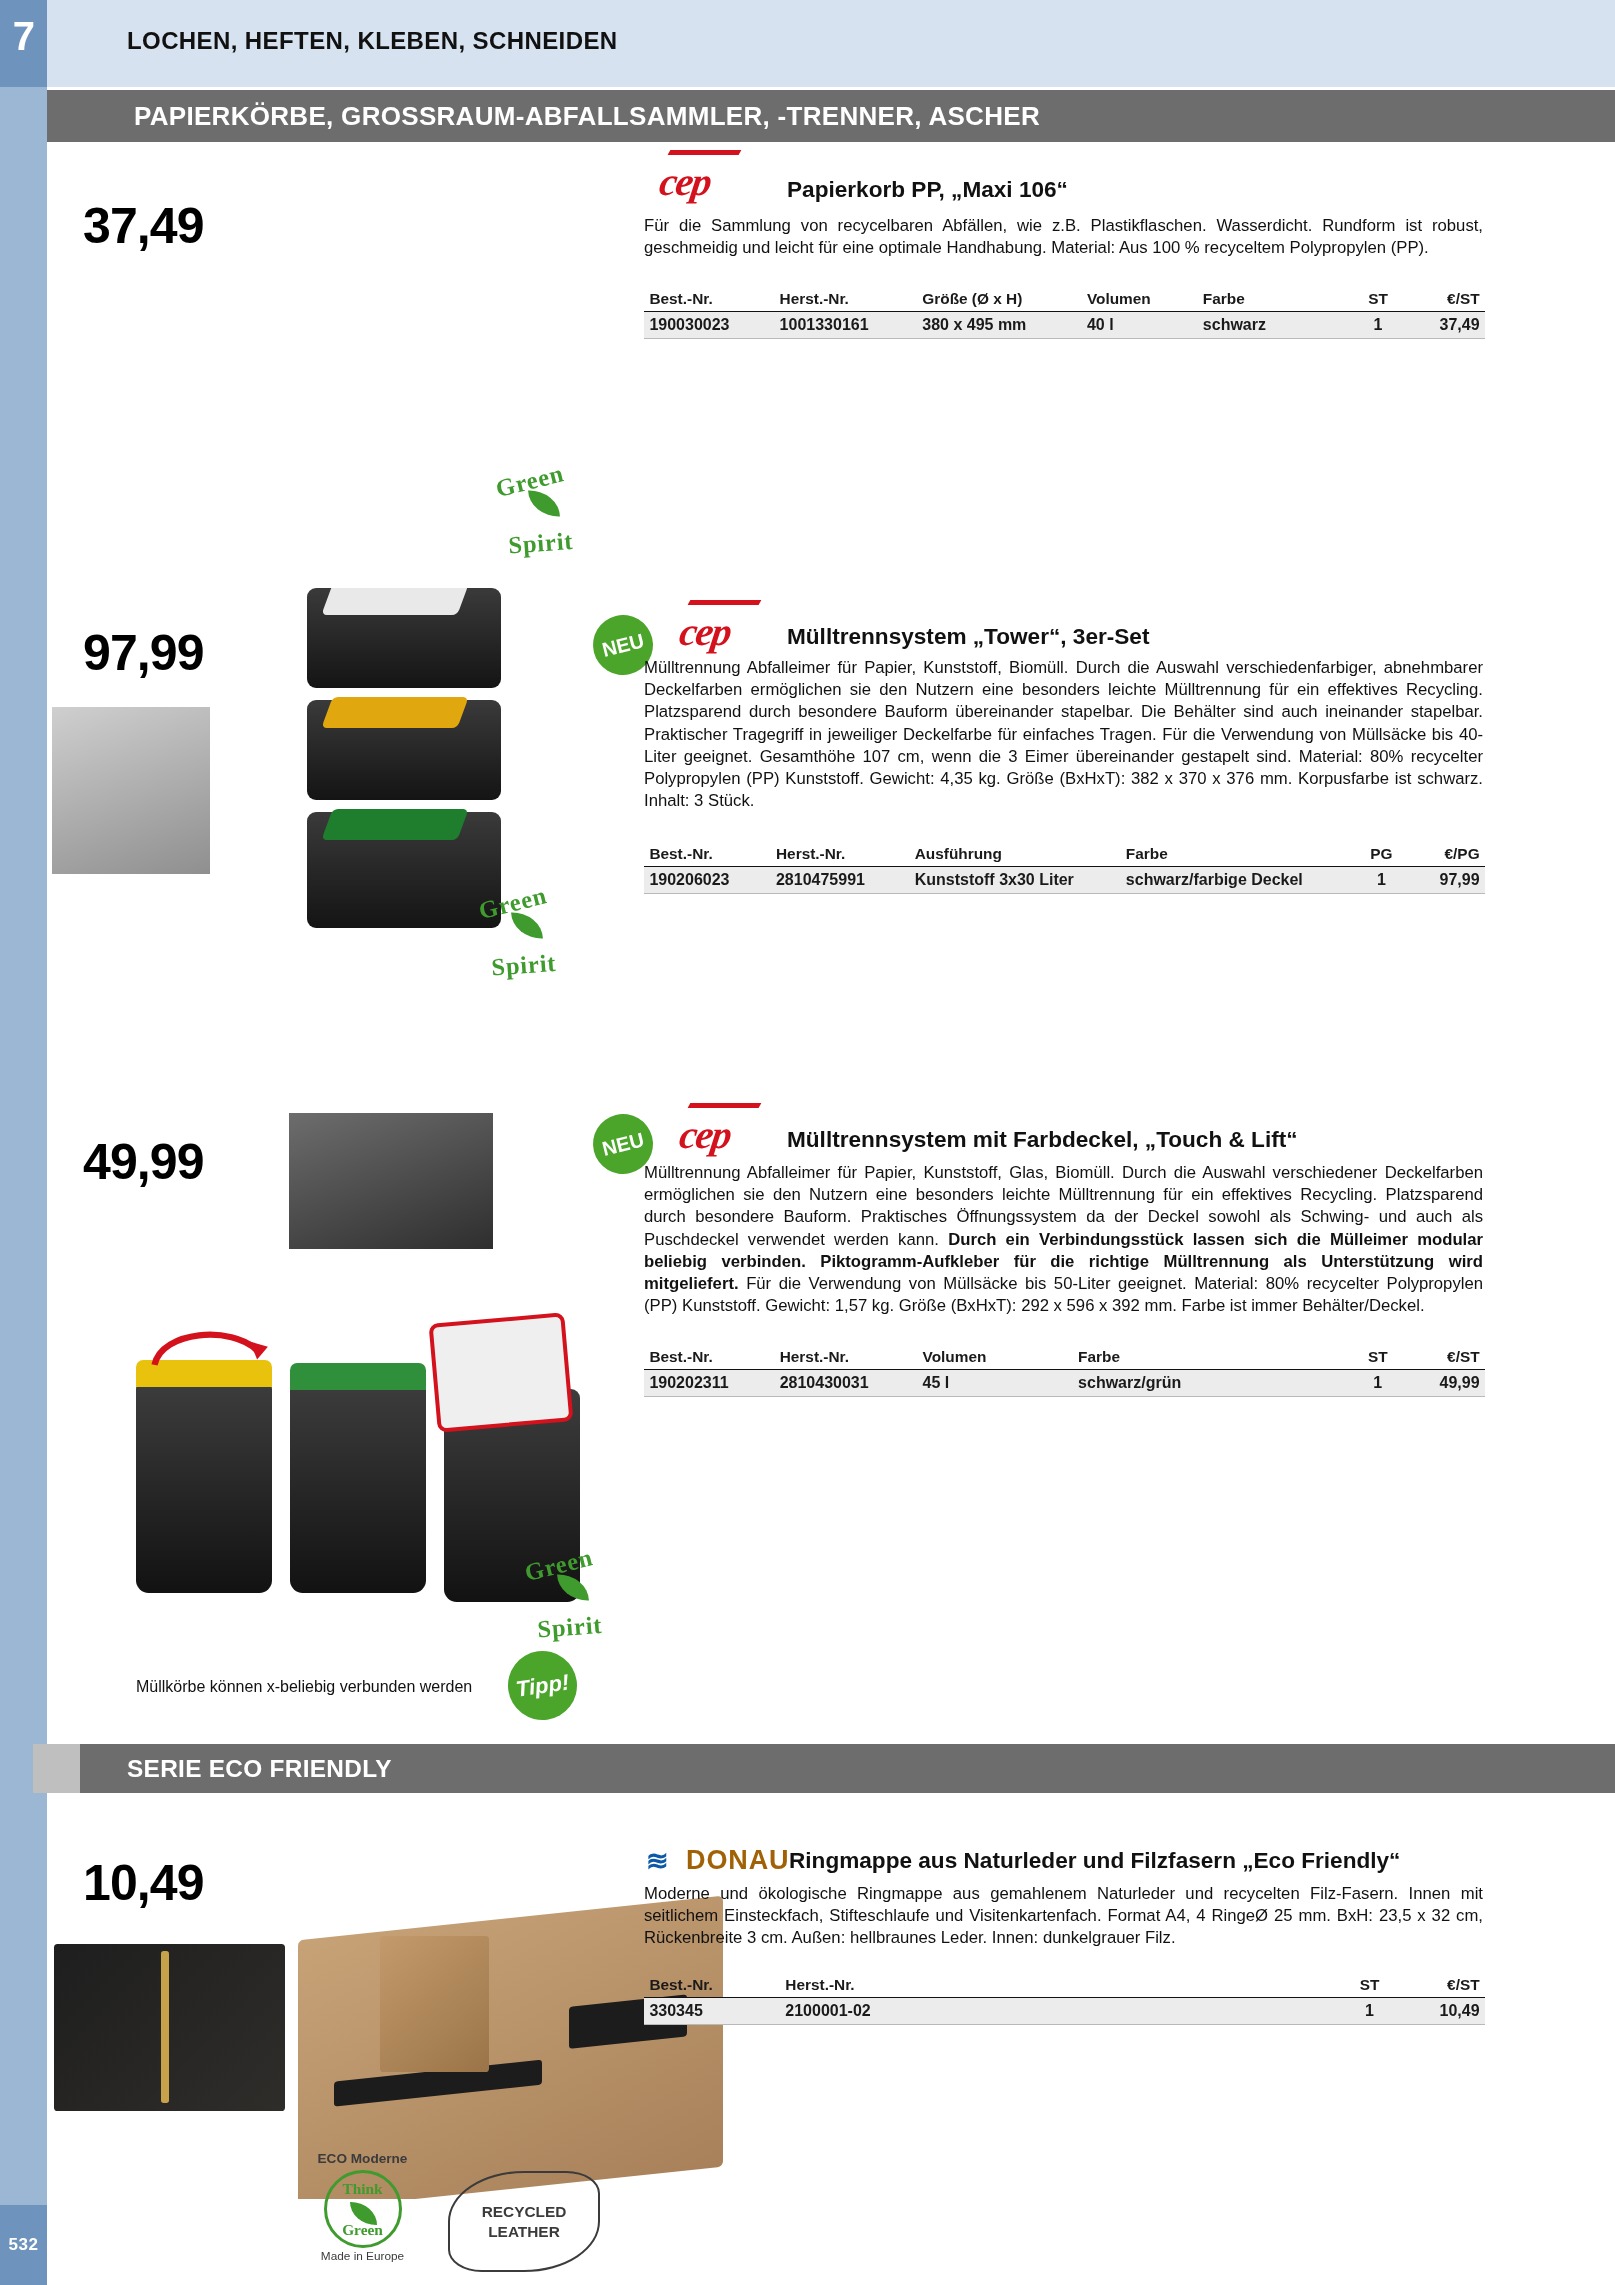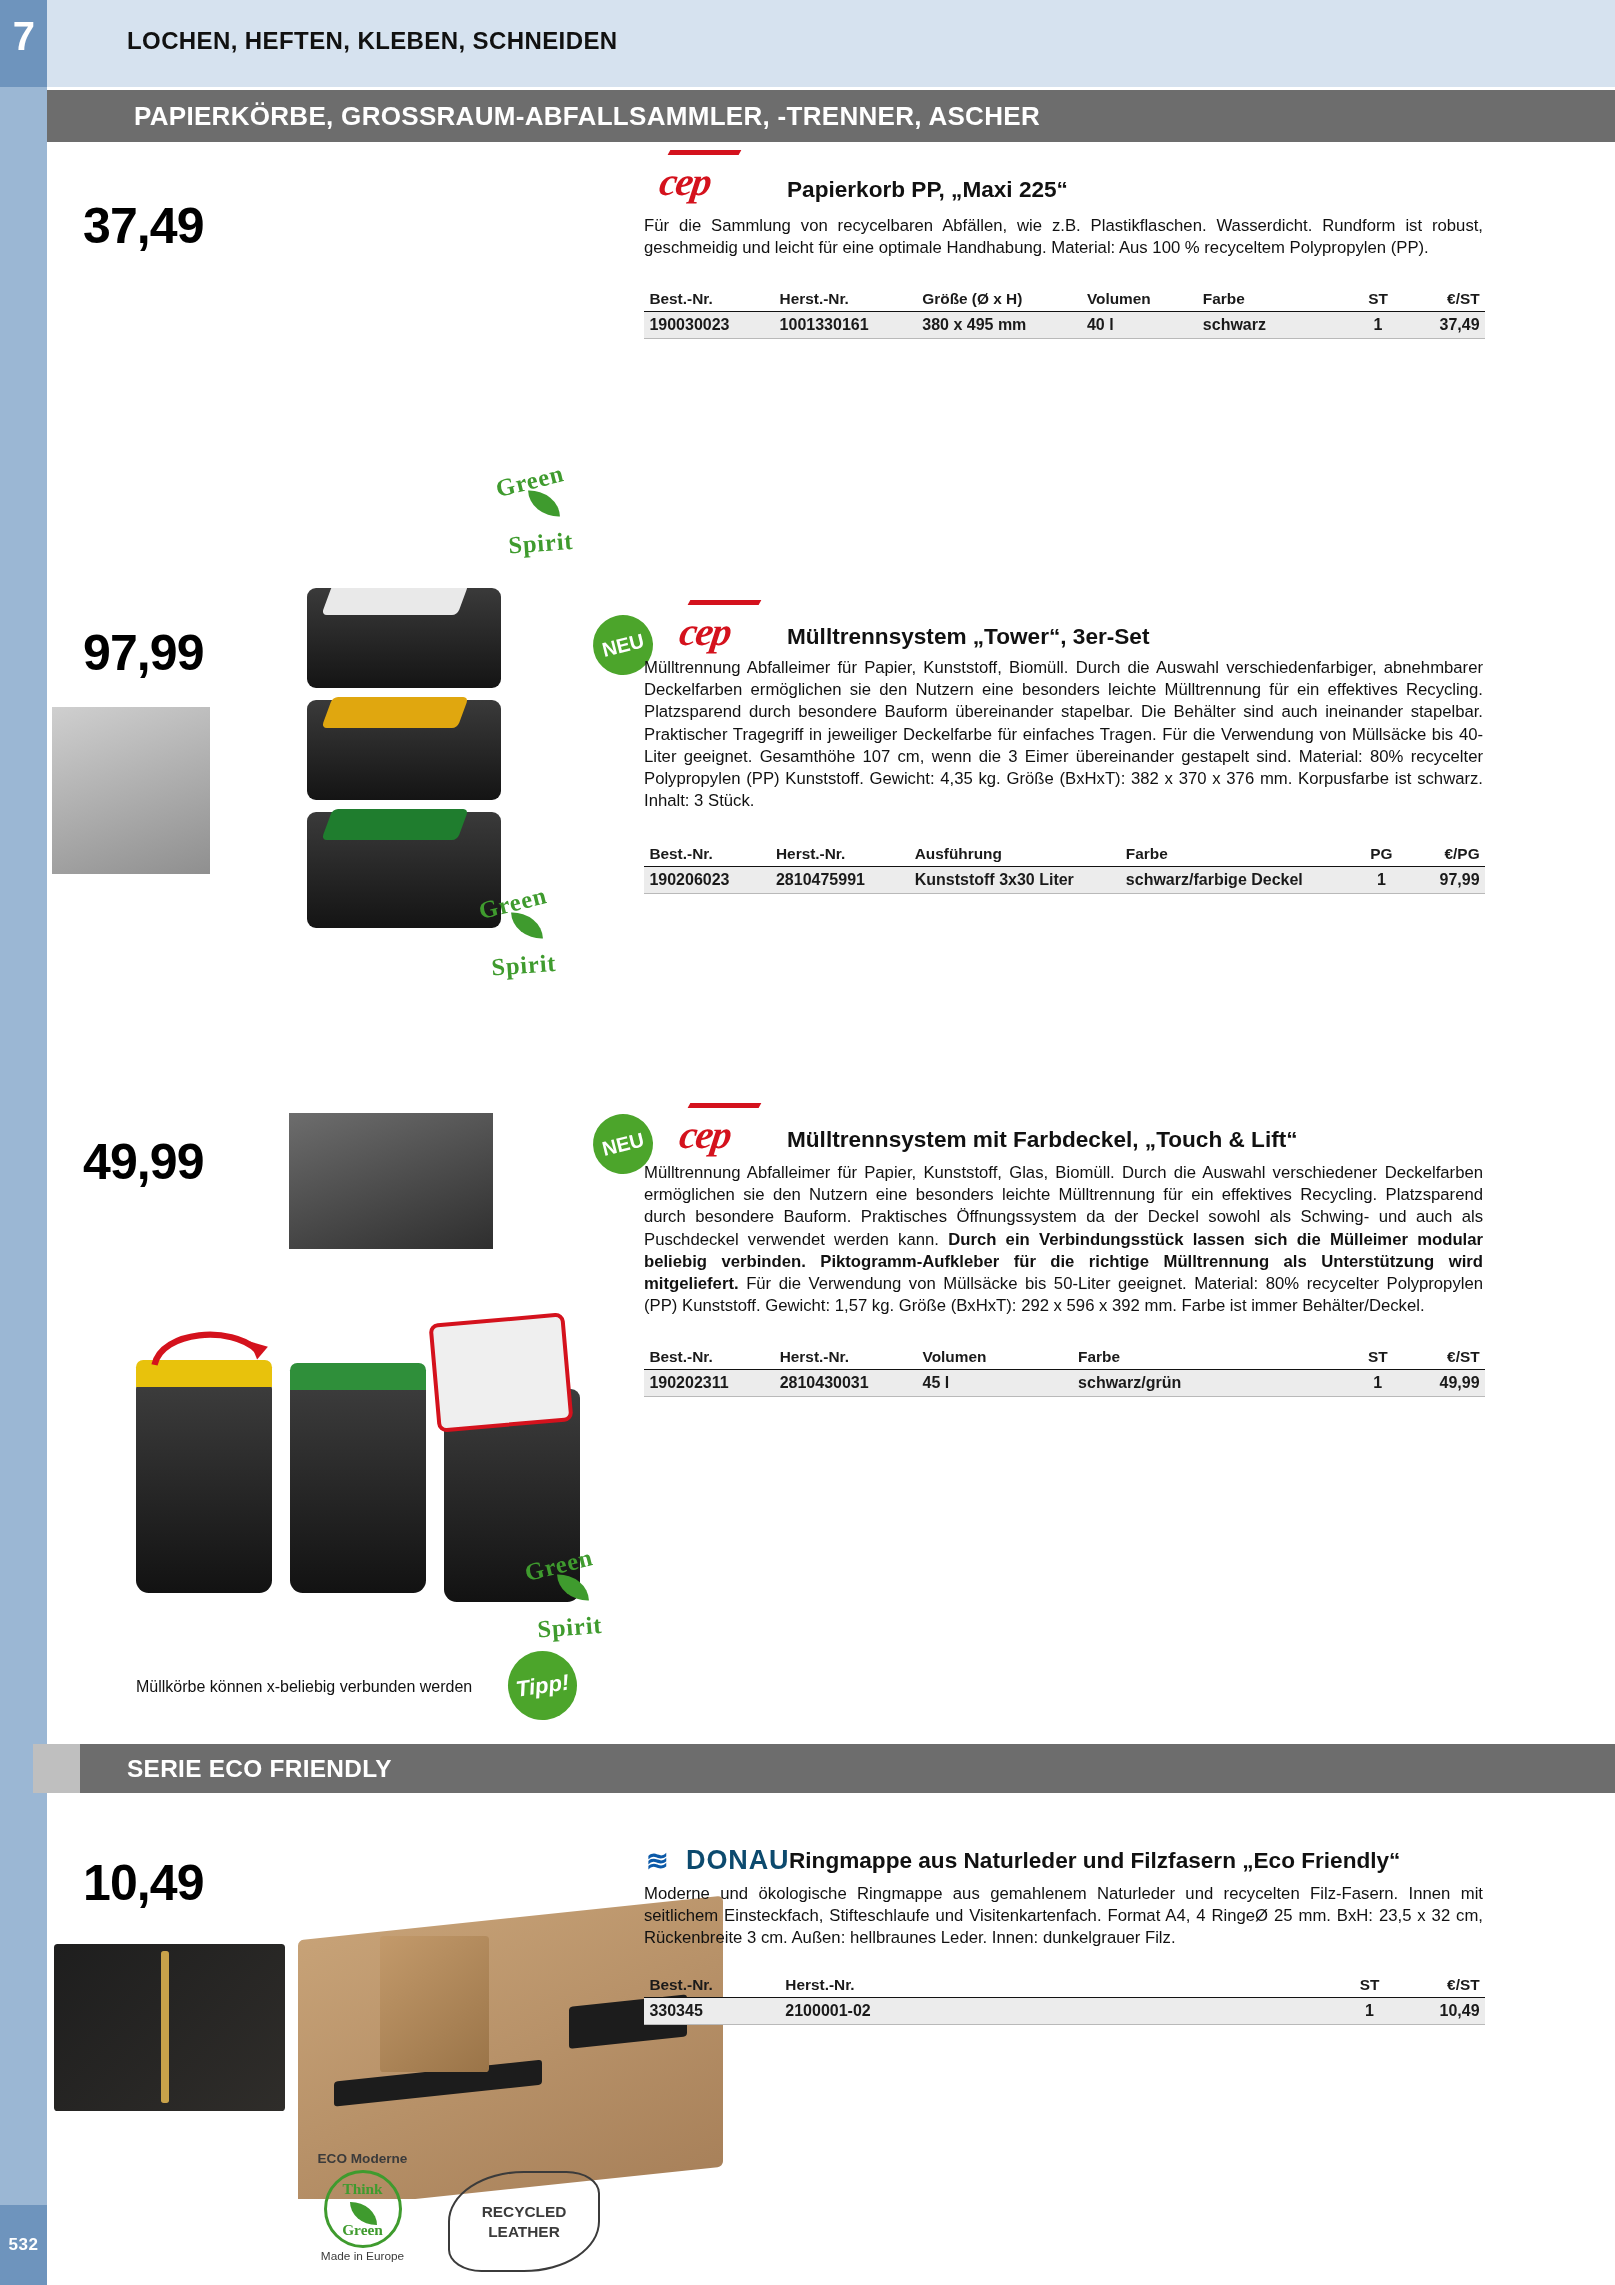--- a/index.html
+++ b/index.html
@@ -206,21 +206,21 @@
     font-size: 24.4px;
     font-weight: bold;
     color: #ffffff;
     letter-spacing: 0.3px;
   }
   
   .brand-donau {
     position: absolute;
     font-size: 27px;
     font-weight: bold;
-    color: #0c4a6e;
+    color: #a16207;
     letter-spacing: 0.9px;
   }
   .donau-wave {
     position: absolute;
     left: -40px; top: 3.6px;
     color: #0b59a8;
     font-size: 27px;
   }
   
   .tipp-badge {
@@ -326,21 +326,21 @@
 <div class="subheader-bar"></div>
 <div class="subheader-title">PAPIERKÖRBE, GROSSRAUM-ABFALLSAMMLER, -TRENNER, ASCHER</div>
 
 <div class="price" style="left:83px; top:197px;">37,49</div>
 
 <div class="img-box" style="left:299px; top:158px; width:226px; height:289px;">
   
 </div>
 
 <div class="brand-cep" style="left:660px; top:158px;">cep</div>
-<div class="title" style="left:787px; top:177px;">Papierkorb PP, „Maxi 225“</div>
+<div class="title" style="left:787px; top:177px;">Papierkorb PP, „Maxi 106“</div>
 <div class="desc" style="left:644px; top:215px; width:839px;">Für die Sammlung von recycelbaren Abfällen, wie z.B. Plastikflaschen. Wasserdicht. Rundform ist robust, geschmeidig und leicht für eine optimale Handhabung. Material: Aus 100 % recyceltem Polypropylen (PP).</div>
 
 <div class="green-spirit" style="left:496px; top:463px;">
   <div class="gs-top">Green</div>
   <div class="gs-leaf"></div>
   <div class="gs-bot">Spirit</div>
 </div>
 
 <table class="spec" style="left:644px; top:288px; width:841px;">
   <thead>

